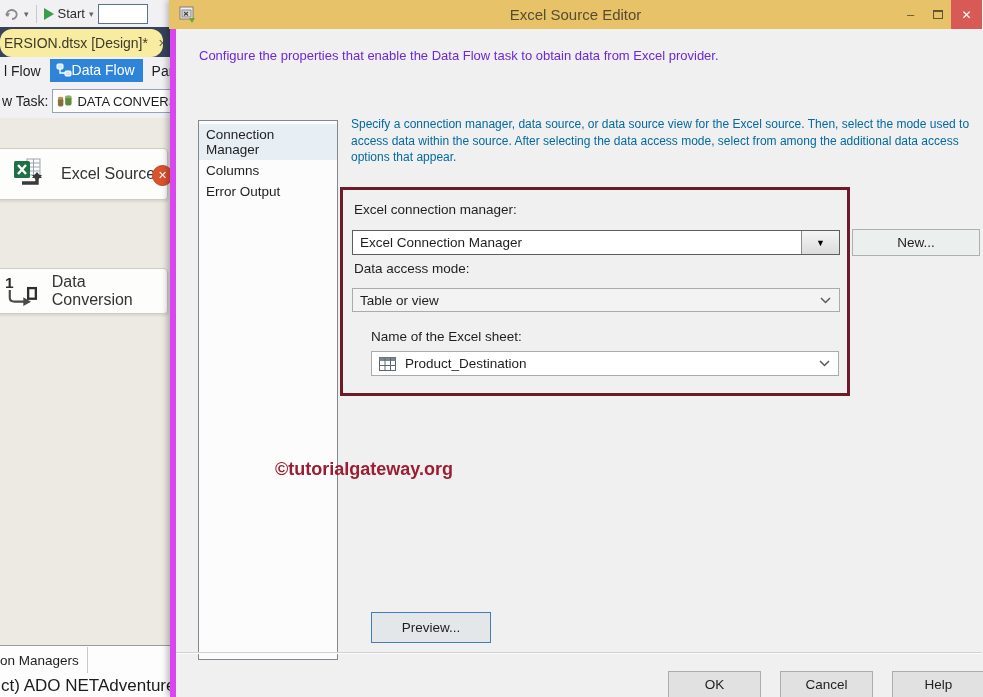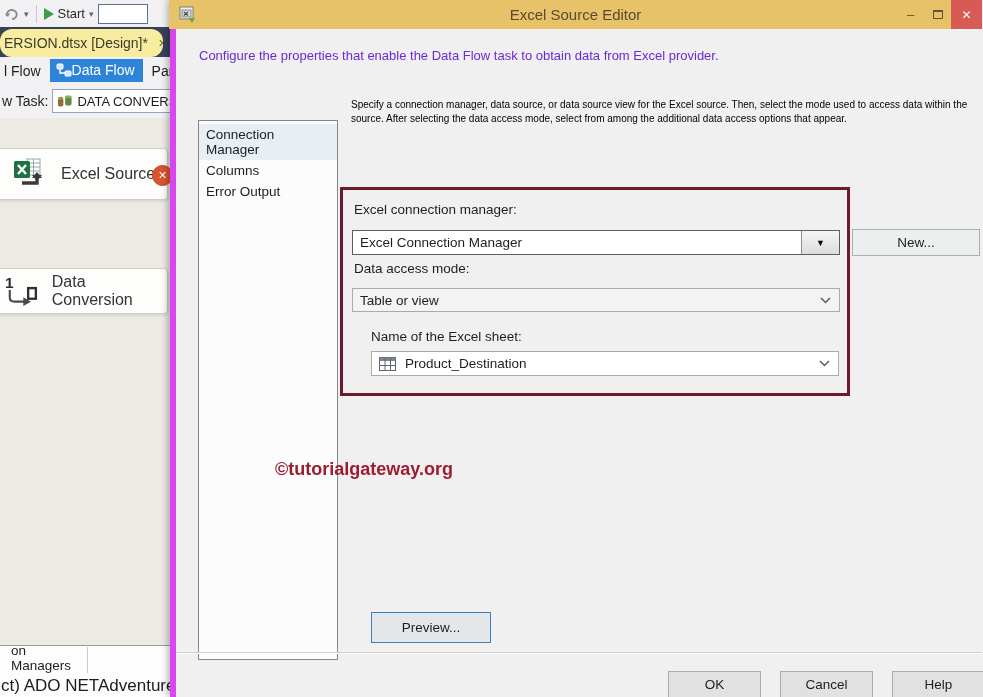--- a/index.html
+++ b/index.html
@@ -36,42 +36,42 @@
     border-radius:4px; box-shadow:1px 2px 2px rgba(0,0,0,0.08); display:flex; align-items:center; }
   .node-excel { top:30px; height:52px; }
   .node-conv  { top:150px; height:46px; }
   .node-label { font-size:16px; color:#333; margin-left:14px; }
   .err-badge { position:absolute; left:181px; top:16px; width:21px; height:21px; border-radius:50%;
     background:#D9542E; border:1px solid #C24423; color:#fff; font-size:11px; font-weight:bold;
     display:flex; align-items:center; justify-content:center; }
   .tray { position:absolute; left:0; top:645px; width:170px; height:52px; background:#FDFDFD;
     border-top:1px solid #9B9B9B; }
   .tray-tab { position:absolute; left:0; top:1px; width:88px; height:26px; border-right:1px solid #C9C9C9;
-    display:flex; align-items:flex-end; padding-left:11px; font-size:13.5px; }
+    display:flex; align-items:center; padding-left:0; font-size:13.5px; }
   .tray-item { position:absolute; left:1px; top:30px; font-size:17px; white-space:nowrap; color:#1C1C1C; }
   
   .dialog { position:absolute; left:170px; top:0; width:813px; height:697px;
     border-left:6px solid #d946ef; background:#F0F0F0; box-shadow:-3px 0 6px rgba(0,0,0,0.25); }
   .titlebar { position:absolute; left:-7px; top:0; width:813px; height:29px; background:#E7C269;
     display:flex; align-items:center; }
   .title-text { position:absolute; left:0; right:0; text-align:center; font-size:15px; color:#574C31; }
   .title-icon { position:absolute; left:10px; top:6px; }
   .winbtns { position:absolute; right:0; top:0; height:29px; display:flex; }
   .winbtn { width:27px; height:29px; display:flex; align-items:center; justify-content:center;
     color:#5F5434; font-size:13px; }
   .winbtn.close { width:31px; background:#D85A55; color:#fff; font-size:12px; }
   .max-glyph { width:10px; height:9px; border:1px solid #5F5434; border-top-width:2px; }
   .dlg-body { position:absolute; left:0; top:29px; width:806px; height:668px; background:#F0F0F0; }
   .dlg-desc { position:absolute; left:23px; top:19px; width:770px; font-size:13px; color:#6d28d9; }
   .navlist { position:absolute; left:22px; top:91px; width:140px; height:540px; background:#FCFCFC;
     border:1px solid #828790; padding-top:3px; }
   .nav-item { padding:3px 7px; font-size:13.5px; color:#1E1E1E; }
   .nav-item.sel { background:#E7EEF4; }
-  .panel-desc { position:absolute; left:175px; top:69px; width:628px; font-size:10px;
-    line-height:1.38; color:#000000; }
+  .panel-desc { position:absolute; left:175px; top:87px; width:628px; font-size:12px;
+    line-height:1.38; color:#0369a1; }
   .maroon-box { position:absolute; left:164px; top:158px; width:510px; height:209px;
     border:3px solid #6D1B2B; pointer-events:none; }
   .fld-label { position:absolute; font-size:13.5px; color:#1E1E1E; }
   .combo { position:absolute; background:#fff; border:1px solid #767676; display:flex; align-items:center; }
   .combo .txt { flex:1; padding-left:7px; font-size:13.5px; white-space:nowrap; overflow:hidden; }
   .combo1 { left:176px; top:201px; width:488px; height:25px; border-color:#5E5E5E; }
   .drop-btn { width:38px; height:100%; background:linear-gradient(#F5F5F5,#DCDCDC);
     border-left:1px solid #8C8C8C; display:flex; align-items:center; justify-content:center;
     font-size:9px; color:#000; }
   .combo2 { left:176px; top:259px; width:488px; height:24px; background:#F3F3F3; border-color:#ABABAB; }

